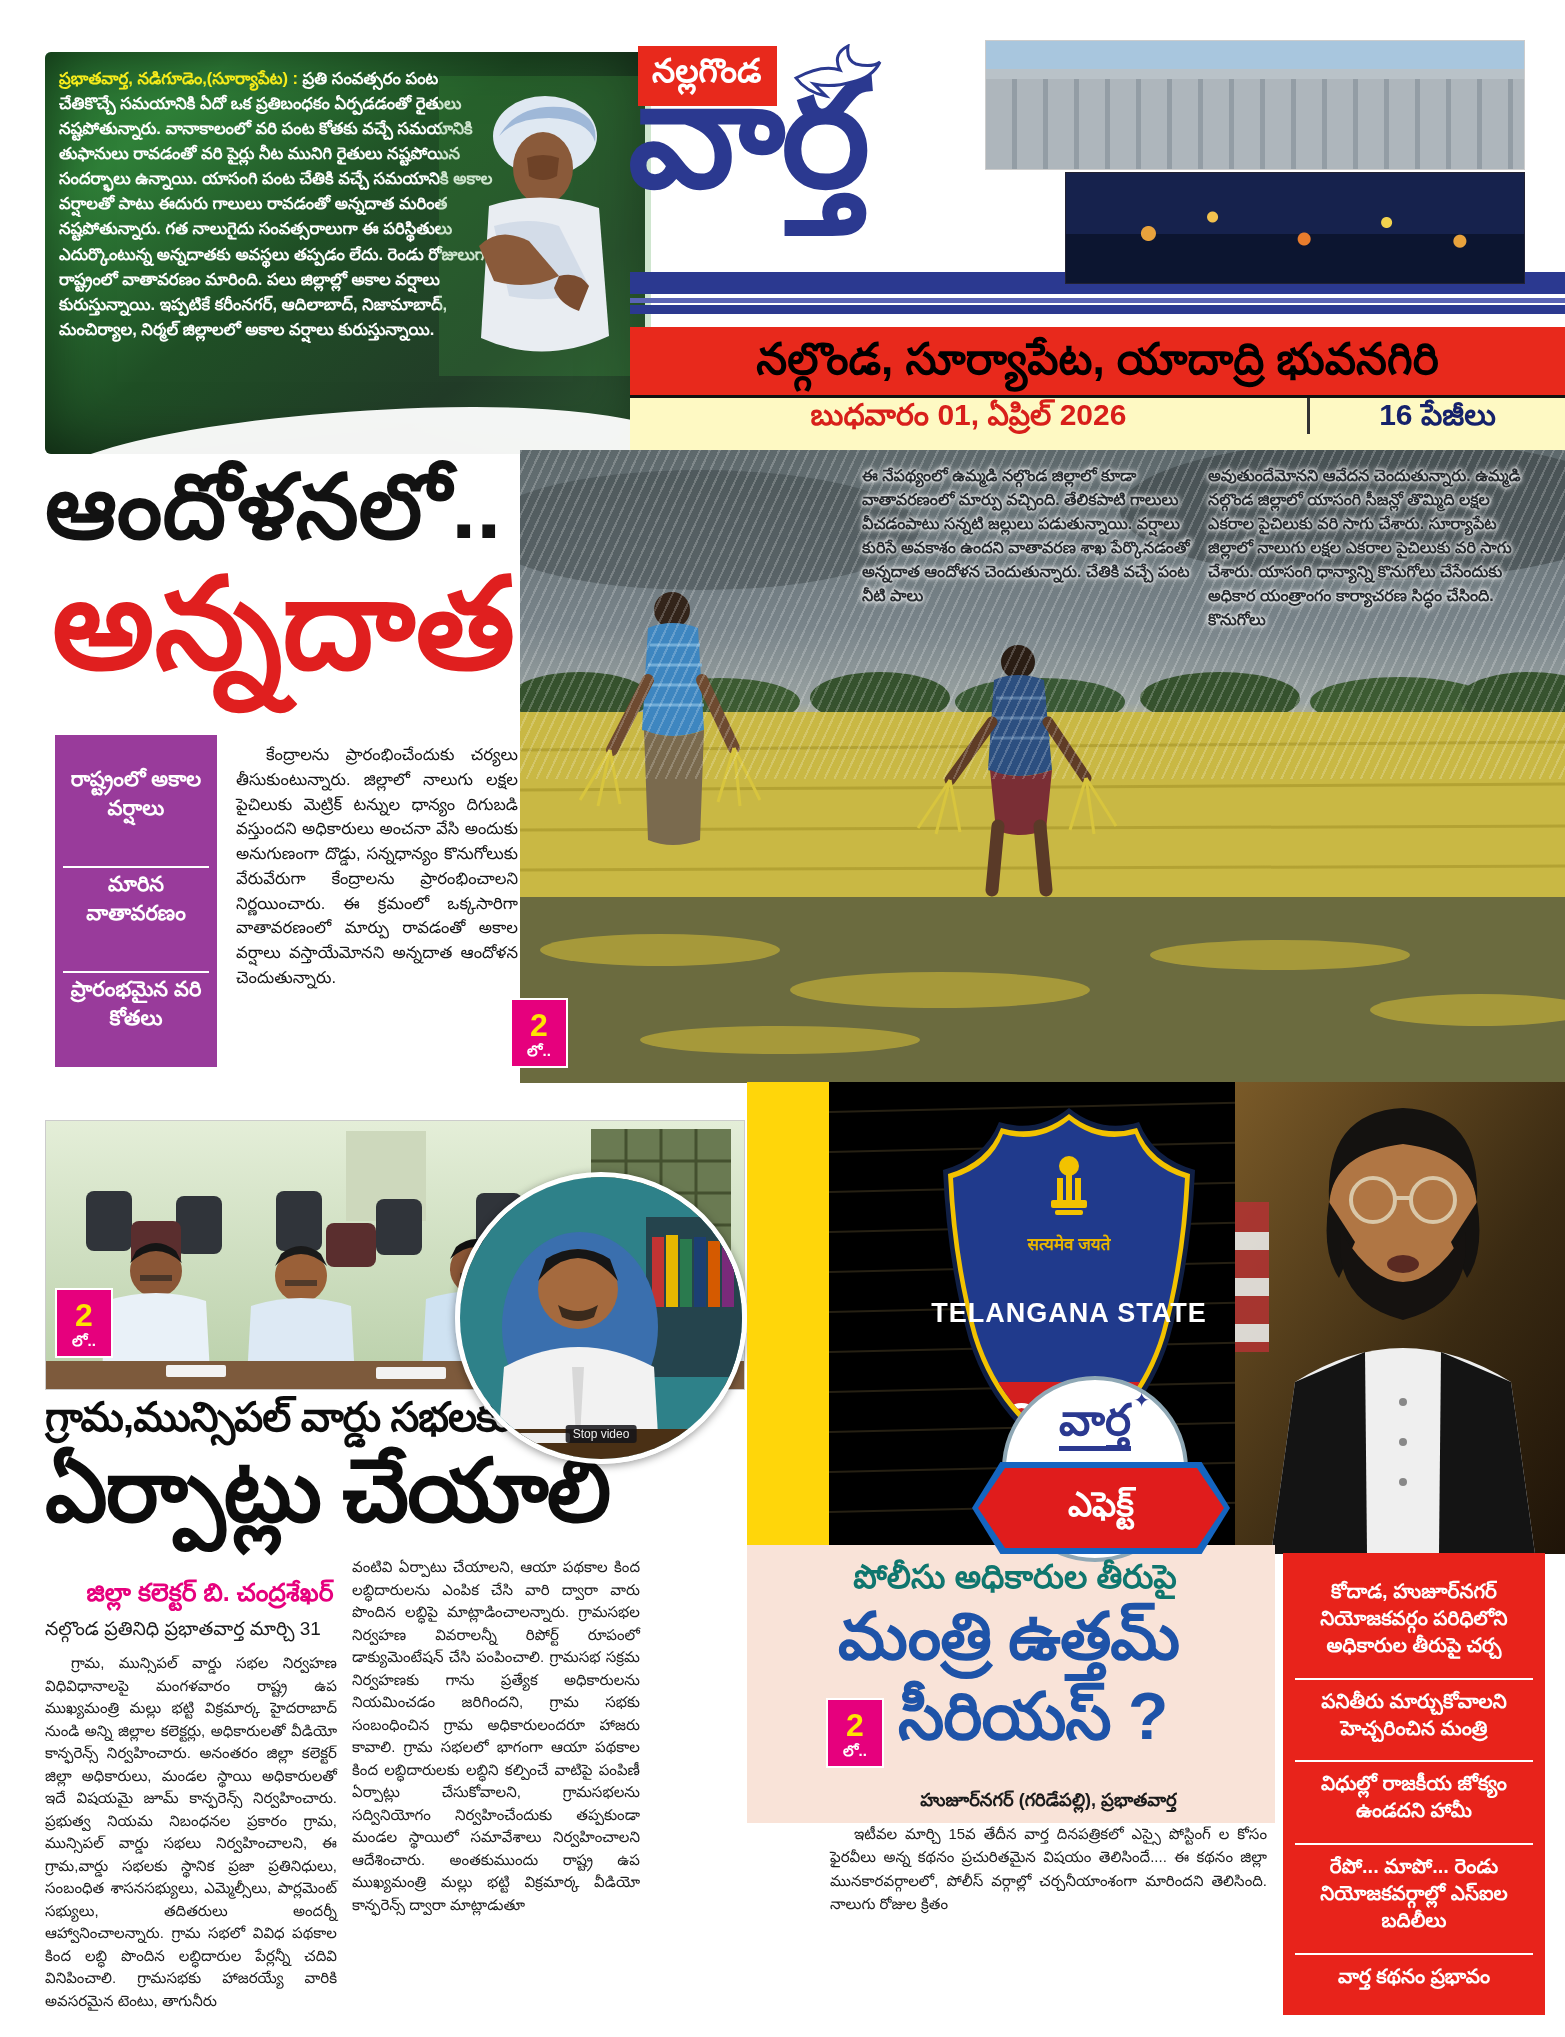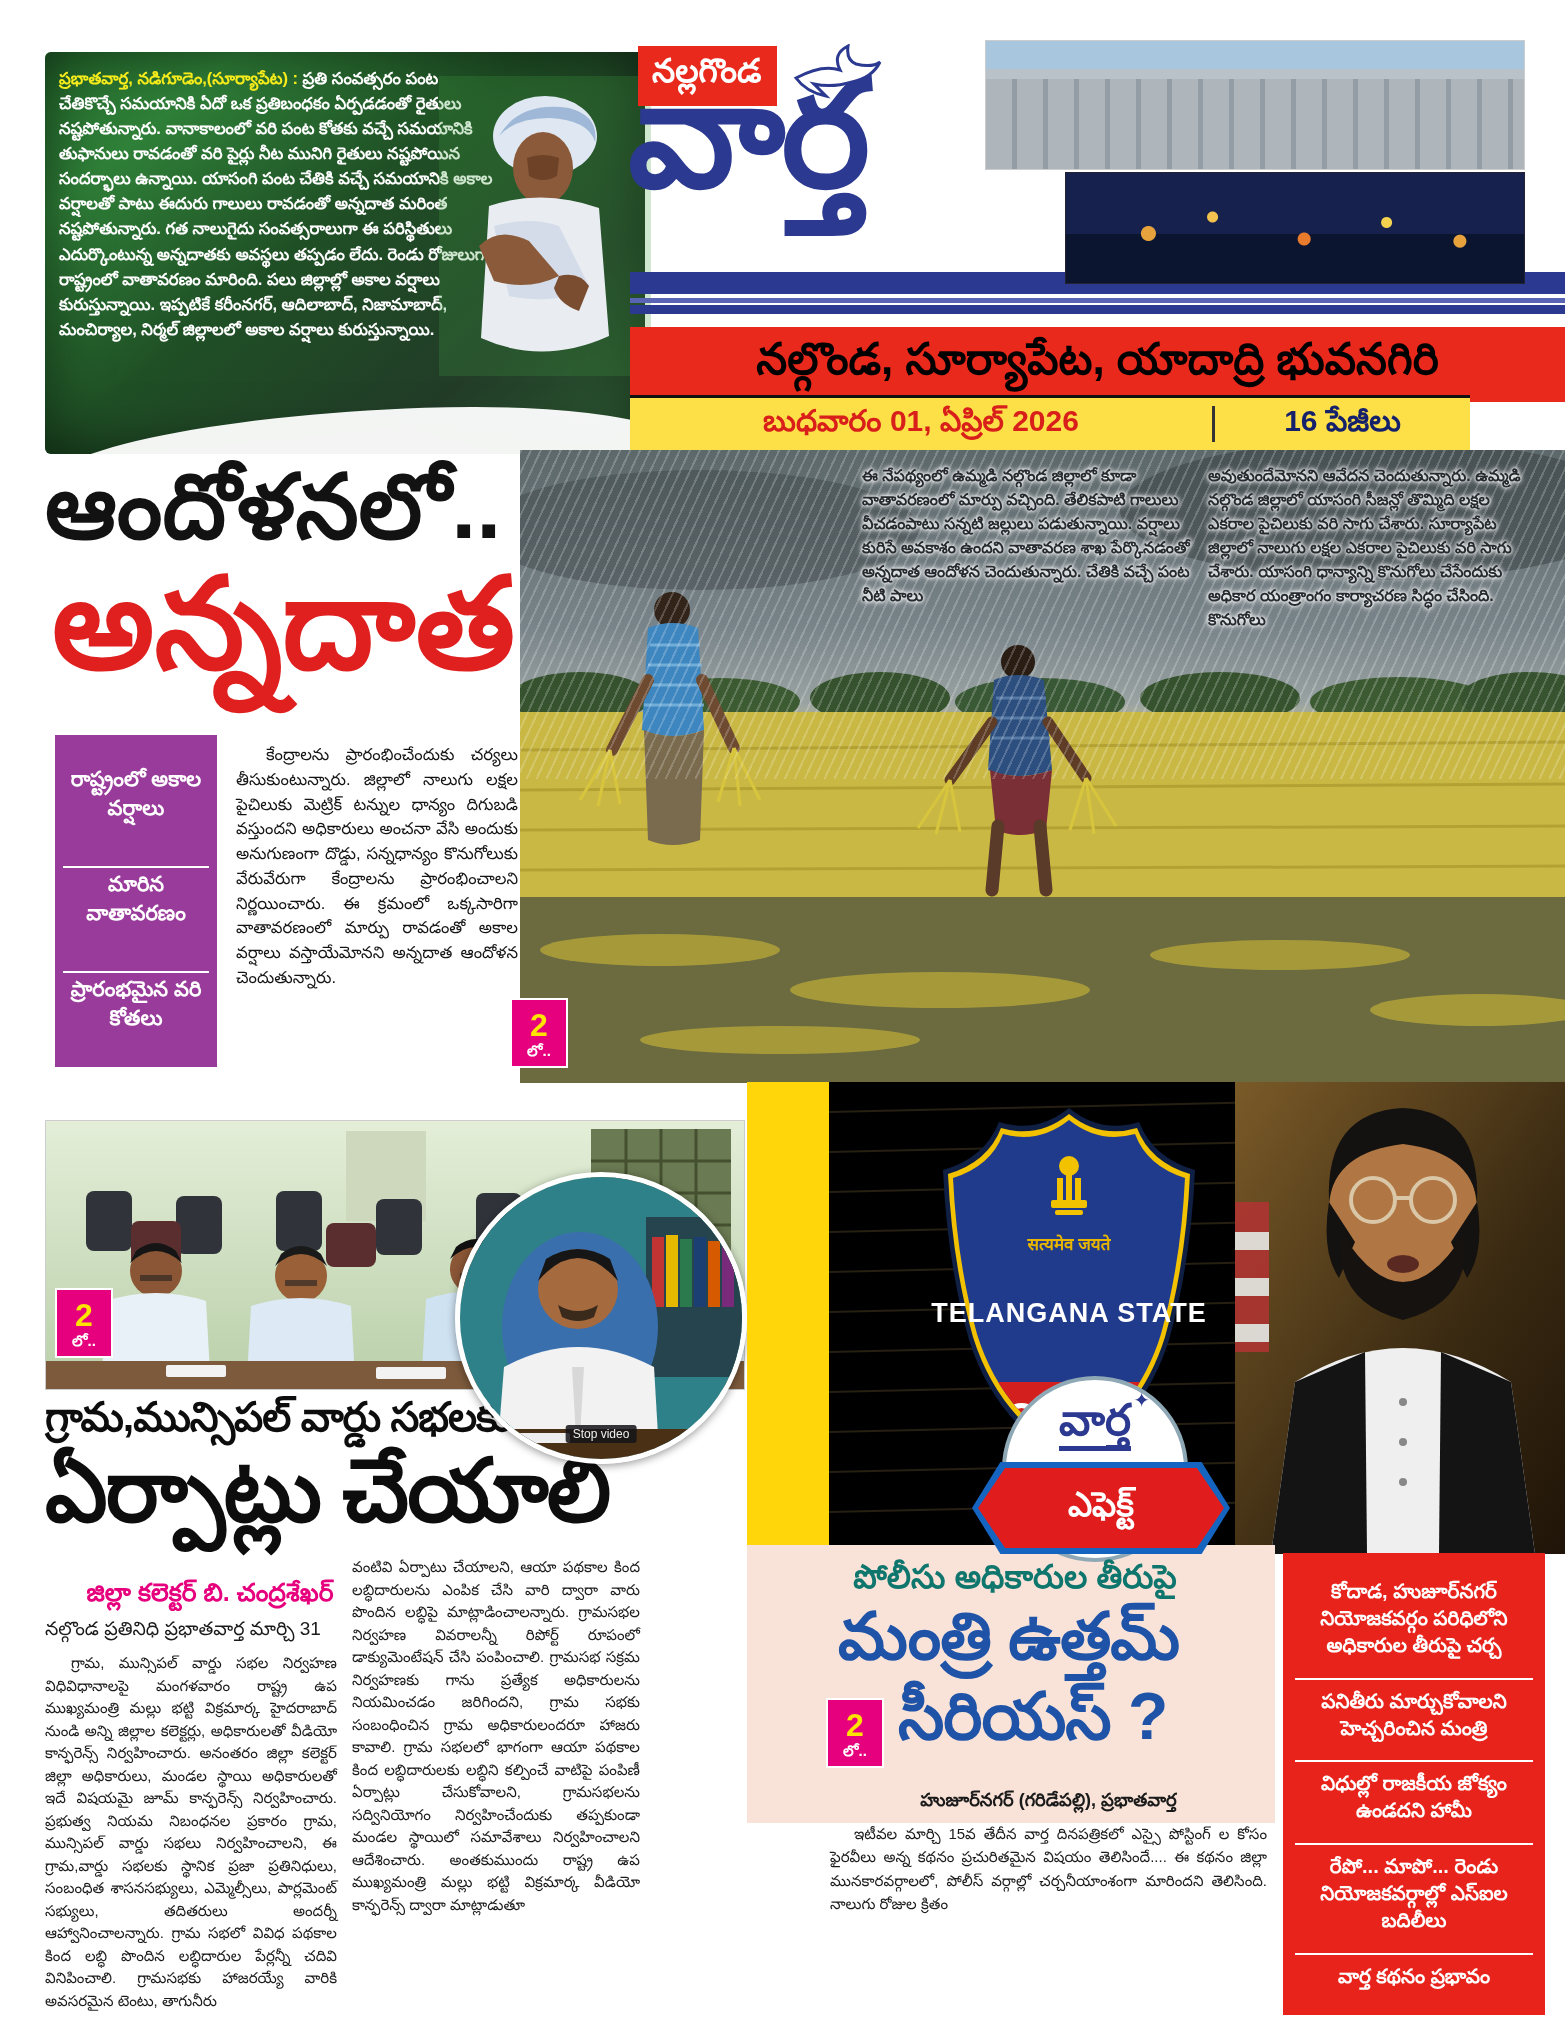--- a/index.html
+++ b/index.html
@@ -34,22 +34,22 @@
       linear-gradient(180deg,#b9c2c8 0 68%,#e8f2f6 68% 84%,#cfe0ea 84% 100%);border:1px solid #ccc;}
   .photo-city{left:1065px;top:172px;width:460px;height:112px;background:
       radial-gradient(circle at 18% 55%,#e8a23c 0 7px,transparent 8px),
       radial-gradient(circle at 32% 40%,#f2c14e 0 5px,transparent 6px),
       radial-gradient(circle at 52% 60%,#e87c2c 0 6px,transparent 7px),
       radial-gradient(circle at 70% 45%,#f2d24e 0 5px,transparent 6px),
       radial-gradient(circle at 86% 62%,#e8a23c 0 6px,transparent 7px),
       linear-gradient(180deg,#16224d 0 55%,#0c1530 55% 100%);border:1px solid #223;}
   .city-banner{left:630px;top:303px;width:935px;height:75px;background:#e8291c;
     display:flex;align-items:center;justify-content:center;color:#000000;font-weight:bold;font-size:44px;margin-top:24px;}
-  .date-bar{left:630px;top:395px;width:840px;height:55px;background:#fde047;
-    border-top:3px solid #111;display:flex;align-items:center;}
+  .date-bar{left:630px;top:395px;width:935px;height:55px;background:#fef9c3;
+    border-top:3px solid #111;display:flex;}
   .date-left{flex:1;text-align:center;color:#d81f1a;font-weight:bold;font-size:30px;}
   .date-div{width:3px;height:70%;background:#333;}
   .date-right{width:255px;text-align:center;color:#15216b;font-weight:bold;font-size:30px;}
 
   
   .main-photo{left:520px;top:450px;width:1045px;height:633px;overflow:hidden;
     background:linear-gradient(180deg,#5d686b 0%,#79848a 28%,#9aa3a2 40%,#b9b98a 44%,#c9b844 52%,#cdbc48 66%,#77743f 72%,#5f5f35 100%);}
   .rain{position:absolute;left:0;top:0;width:100%;height:52%;
     background:repeating-linear-gradient(115deg,rgba(255,255,255,.20) 0 2px,rgba(255,255,255,0) 2px 9px);}
   .photo-col{position:absolute;top:14px;width:332px;color:#262a2e;font-size:16px;

